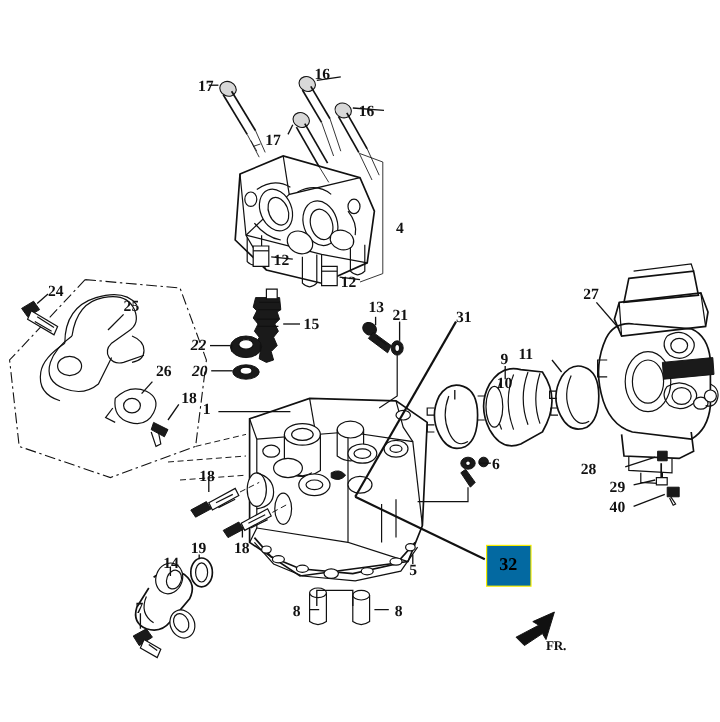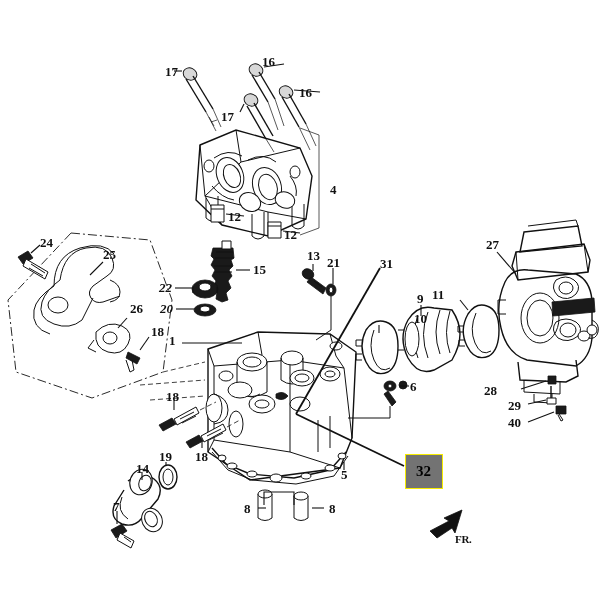--- a/index.html
+++ b/index.html
@@ -28,21 +28,21 @@
     position: absolute;
     font-family: "Liberation Serif", "DejaVu Serif", serif;
     font-weight: bold;
     font-size: 13px;
     color: #111111;
     line-height: 13px;
     white-space: nowrap;
     user-select: none;
   }
   .callout.highlight {
-    background: #737373;
+    background: #0369a1;
     color: #000000;
     padding: 9px 11px 9px 10px;
     font-size: 15px;
     line-height: 15px;
     box-shadow: 0 0 0 1px #f6ec00;
   }
   .fr-label {
     position: absolute;
     font-family: "Liberation Serif", "DejaVu Serif", serif;
     font-weight: bold;

